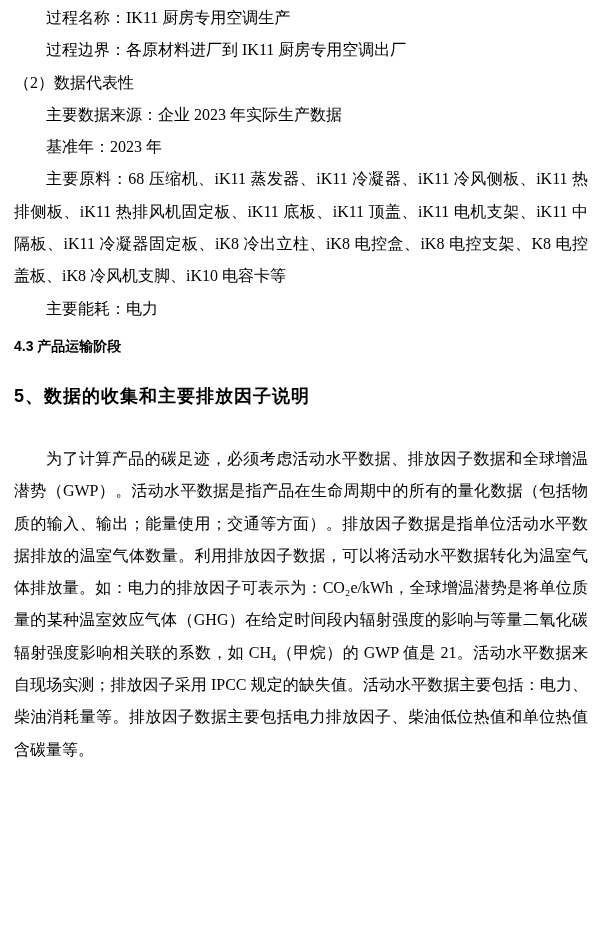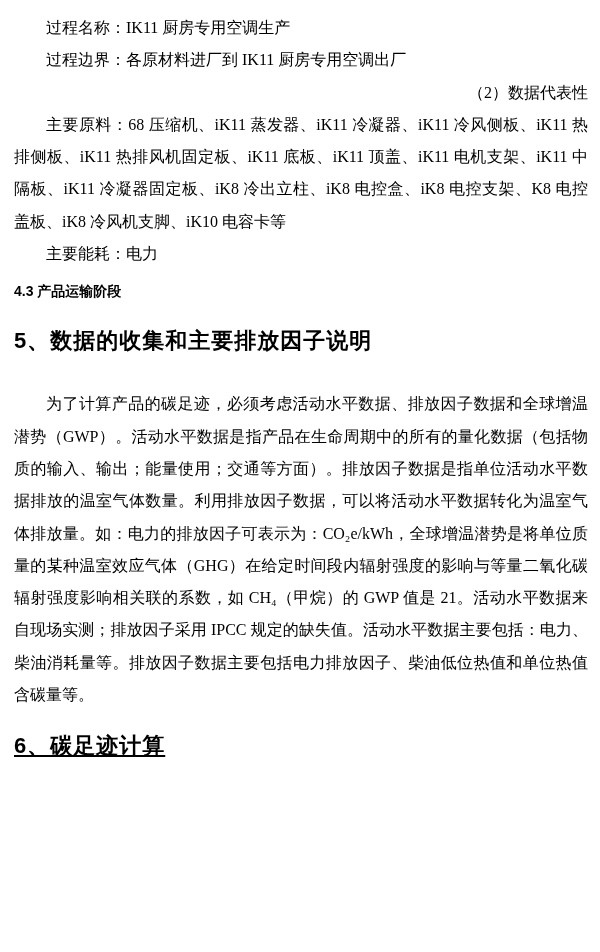--- a/index.html
+++ b/index.html
@@ -7,75 +7,76 @@
     padding: 0;
     background: #ffffff;
   }
   .page {
     position: relative;
     box-sizing: border-box;
     width: 600px;
     height: 764px;
     background: #ffffff;
     color: #000000;
-    padding: 16px 12px 0 14px;
+    padding: 6px 12px 0 14px;
     overflow: hidden;
     font-family: "Liberation Serif", "DejaVu Serif", serif;
     font-size: 16px;
     line-height: 32.3px;
   }
   .page > :first-child {
     margin-top: -4px;
   }
   
   .stmt {
     margin: 0;
     text-indent: 2em;
     white-space: nowrap;
   }
   
   .plain {
     margin: 0;
-    text-align: right;
   }
   
   .para {
     margin: 0;
     text-indent: 2em;
     text-align: justify;
   }
   
   .h3 {
     font-family: "Liberation Sans", "DejaVu Sans", sans-serif;
     font-weight: 700;
     font-size: 14px;
     line-height: 30px;
     margin: 6px 0 8px 0;
   }
   
   .h2 {
     font-family: "Liberation Sans", "DejaVu Sans", sans-serif;
     font-weight: 700;
-    font-size: 22px;
+    font-size: 18px;
     line-height: 30px;
     margin: 20px 0 32px 0;
     letter-spacing: 1px;
   }
   .h2.last {
     margin-bottom: 0;
     text-decoration: underline;
   }
 </style>
 </head>
 <body>
 
 <div class="page">
   <p class="stmt">过程名称：IK11 厨房专用空调生产</p>
   <p class="stmt">过程边界：各原材料进厂到 IK11 厨房专用空调出厂</p>
   <p class="plain">（2）数据代表性</p>
+  <p class="stmt">主要数据来源：企业 2023 年实际生产数据</p>
+  <p class="stmt">基准年：2023 年</p>
   <p class="para">主要原料：68 压缩机、iK11 蒸发器、iK11 冷凝器、iK11 冷风侧板、iK11 热排侧板、iK11 热排风机固定板、iK11 底板、iK11 顶盖、iK11 电机支架、iK11 中隔板、iK11 冷凝器固定板、iK8 冷出立柱、iK8 电控盒、iK8 电控支架、K8 电控盖板、iK8 冷风机支脚、iK10 电容卡等</p>
   <p class="stmt">主要能耗：电力</p>
 
   <h3 class="h3">4.3 产品运输阶段</h3>
 
   <h2 class="h2">5、数据的收集和主要排放因子说明</h2>
   <p class="para">为了计算产品的碳足迹，必须考虑活动水平数据、排放因子数据和全球增温潜势（GWP）。活动水平数据是指产品在生命周期中的所有的量化数据（包括物质的输入、输出；能量使用；交通等方面）。排放因子数据是指单位活动水平数据排放的温室气体数量。利用排放因子数据，可以将活动水平数据转化为温室气体排放量。如：电力的排放因子可表示为：CO₂e/kWh，全球增温潜势是将单位质量的某种温室效应气体（GHG）在给定时间段内辐射强度的影响与等量二氧化碳辐射强度影响相关联的系数，如 CH₄（甲烷）的 GWP 值是 21。活动水平数据来自现场实测；排放因子采用 IPCC 规定的缺失值。活动水平数据主要包括：电力、柴油消耗量等。排放因子数据主要包括电力排放因子、柴油低位热值和单位热值含碳量等。</p>
 
   <h2 class="h2 last">6、碳足迹计算</h2>
 </div>

